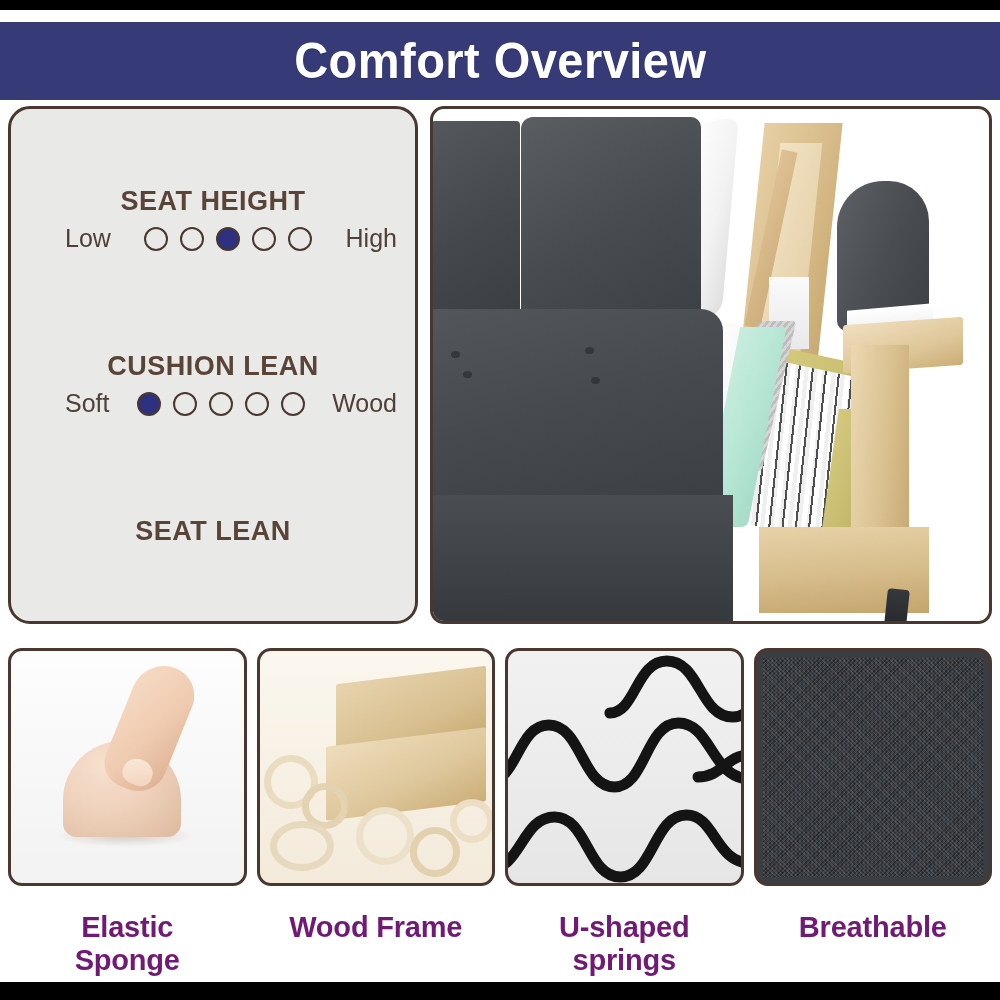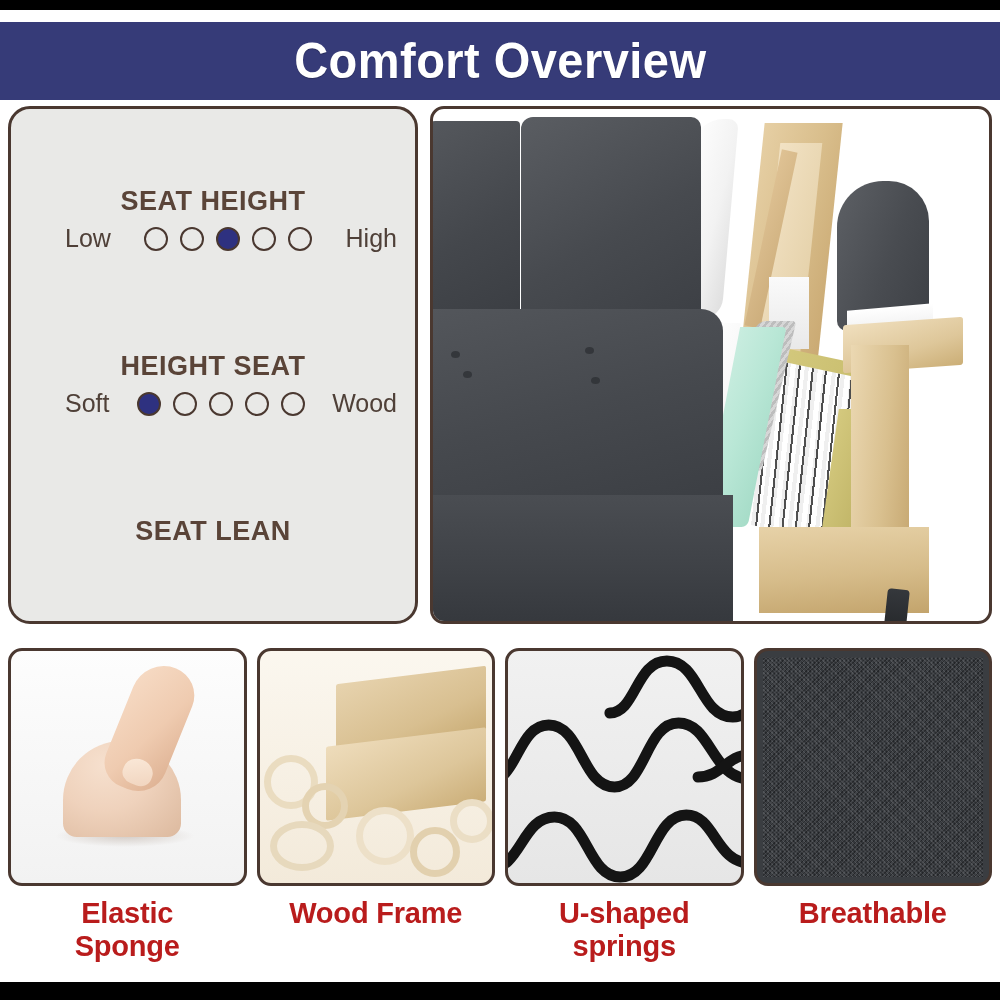--- a/index.html
+++ b/index.html
@@ -280,23 +280,23 @@
   .feature-thumb {
     width: 100%;
     height: 238px;
     border: 3px solid #4A3830;
     border-radius: 14px;
     overflow: hidden;
     position: relative;
     background: #F4F4F4;
   }
   .feature-caption {
-    margin-top: 11px;
+    margin-top: 25px;
     text-align: center;
-    color: #b91c1c;
+    color: #701a75;
     font-size: 29px;
     font-weight: bold;
     line-height: 1.14;
     letter-spacing: -0.2px;
   }
 
   
   .th-sponge { background: linear-gradient(180deg,#FDFDFD 0%,#F2F2F2 100%); }
   .dome {
     position: absolute;
@@ -397,21 +397,21 @@
             <span class="dot"></span>
             <span class="dot filled"></span>
             <span class="dot"></span>
             <span class="dot"></span>
           </span>
           <span class="scale-label right">High</span>
         </div>
       </div>
 
       <div class="rating-group">
-        <div class="rating-heading">HEIGHT SEAT</div>
+        <div class="rating-heading">CUSHION LEAN</div>
         <div class="rating-scale">
           <span class="scale-label left">Soft</span>
           <span class="dots">
             <span class="dot filled"></span>
             <span class="dot"></span>
             <span class="dot"></span>
             <span class="dot"></span>
             <span class="dot"></span>
           </span>
           <span class="scale-label right">Wood</span>

